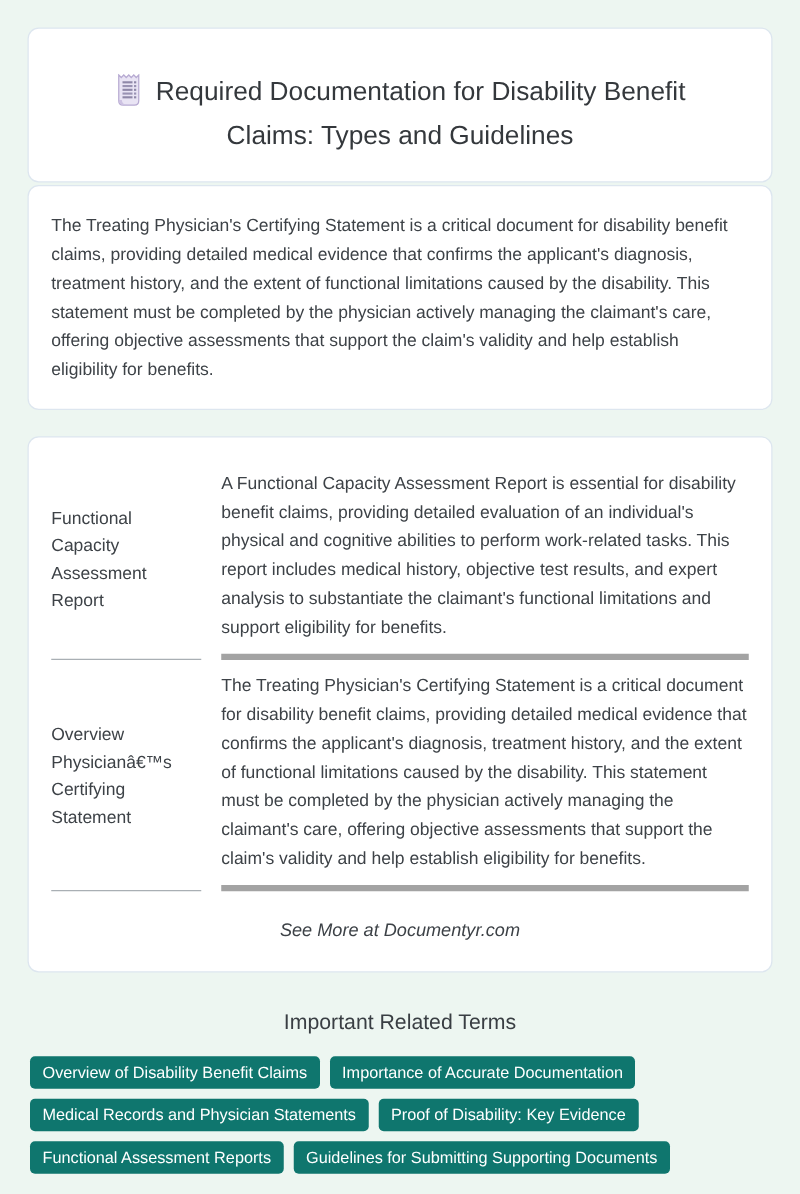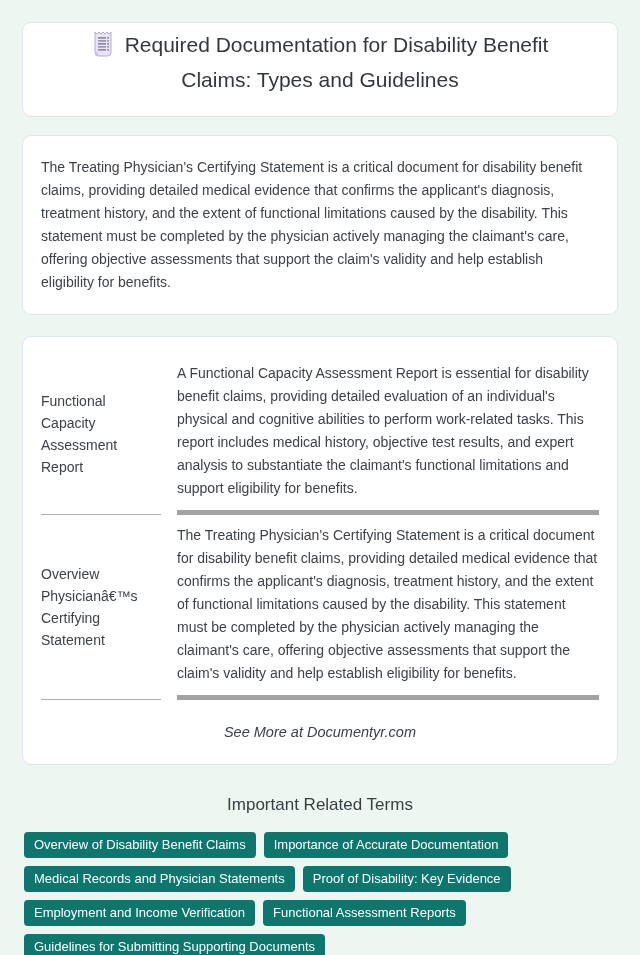--- a/index.html
+++ b/index.html
@@ -16,21 +16,21 @@
     box-sizing: border-box;
     padding: 22px 22px 30px;
   }
   .card {
     background: #ffffff;
     border: 1px solid #dde6ef;
     border-radius: 9px;
     box-sizing: border-box;
   }
   
-  .header-card { padding: 7px 26px 21px; margin-bottom: 18px; }
+  .header-card { padding: 36px 26px 21px; margin-bottom: 2px; }
   .page-title {
     margin: 0 auto;
     max-width: 532px;
     font-size: 21px;
     line-height: 30px;
     font-weight: 400;
     color: #34383c;
     text-align: center;
   }
   .title-icon { display: inline-block; vertical-align: -5px; margin-right: 11px; }
@@ -116,18 +116,17 @@
   </div>
 
   <div class="related-heading">Important Related Terms</div>
 
   <div class="tags">
 
   <span class="tag">Overview of Disability Benefit Claims</span>
       <span class="tag">Importance of Accurate Documentation</span>
       <span class="tag">Medical Records and Physician Statements</span>
       <span class="tag">Proof of Disability: Key Evidence</span>
-      <span class="tag">Employment and Income Verification</span>
       <span class="tag">Functional Assessment Reports</span>
       <span class="tag">Guidelines for Submitting Supporting Documents</span>
     </div>
 
 </div>
 
 </body></html>

